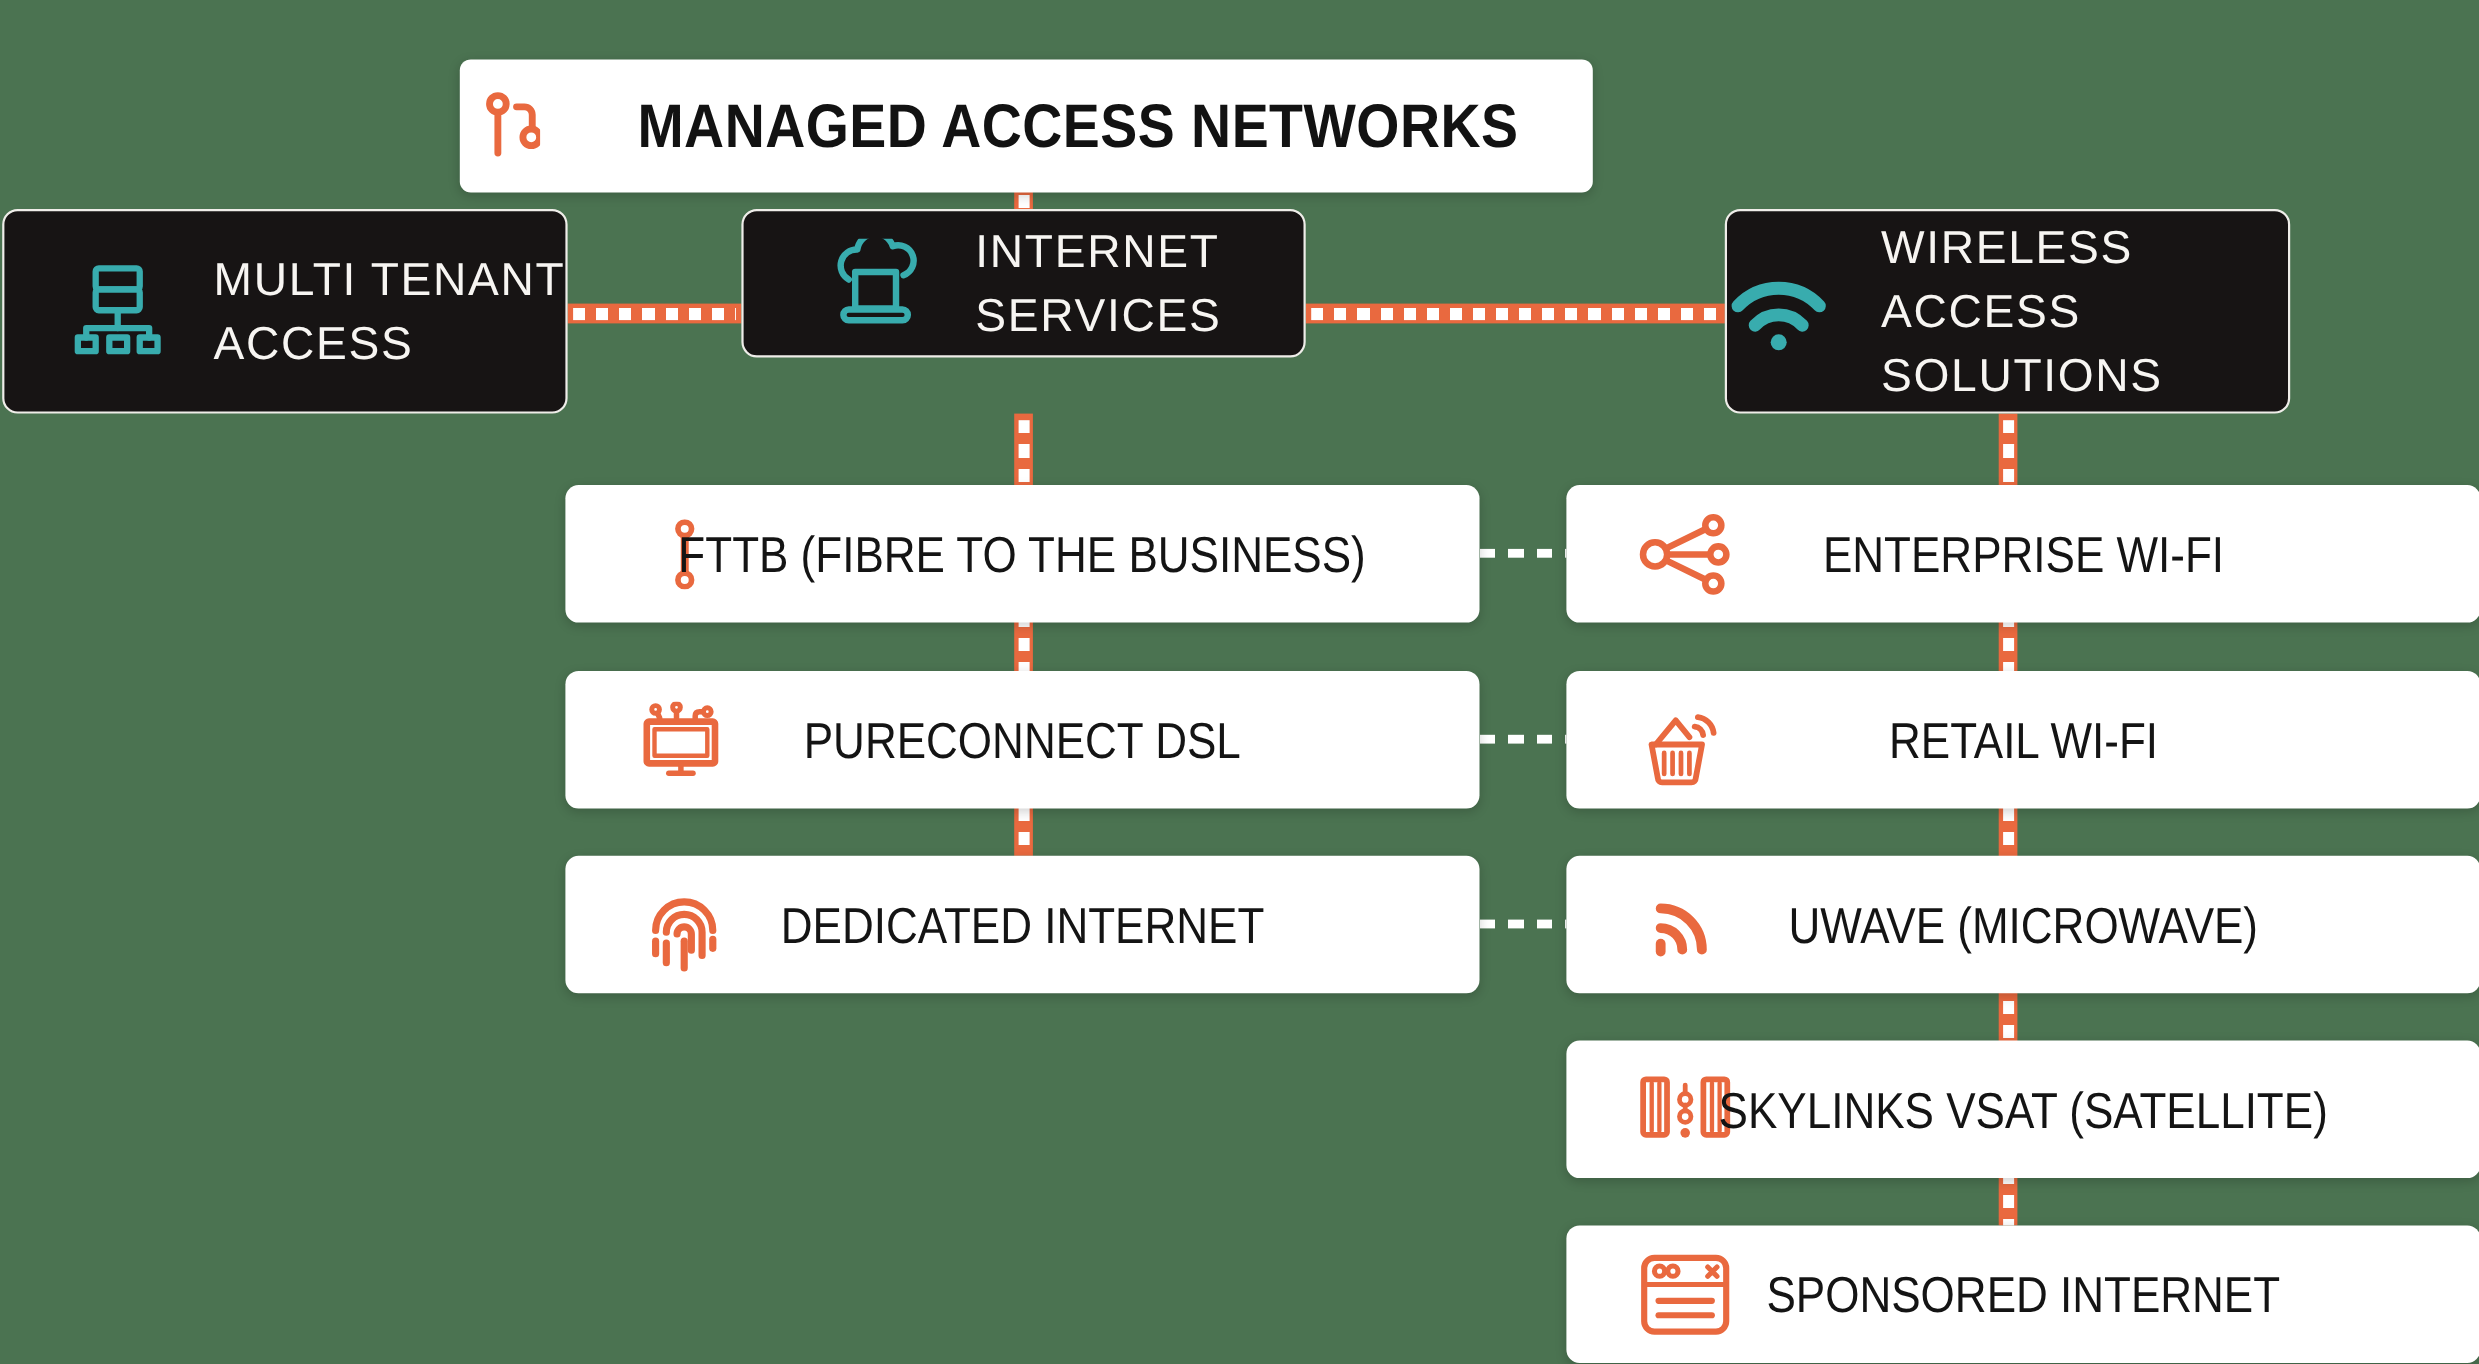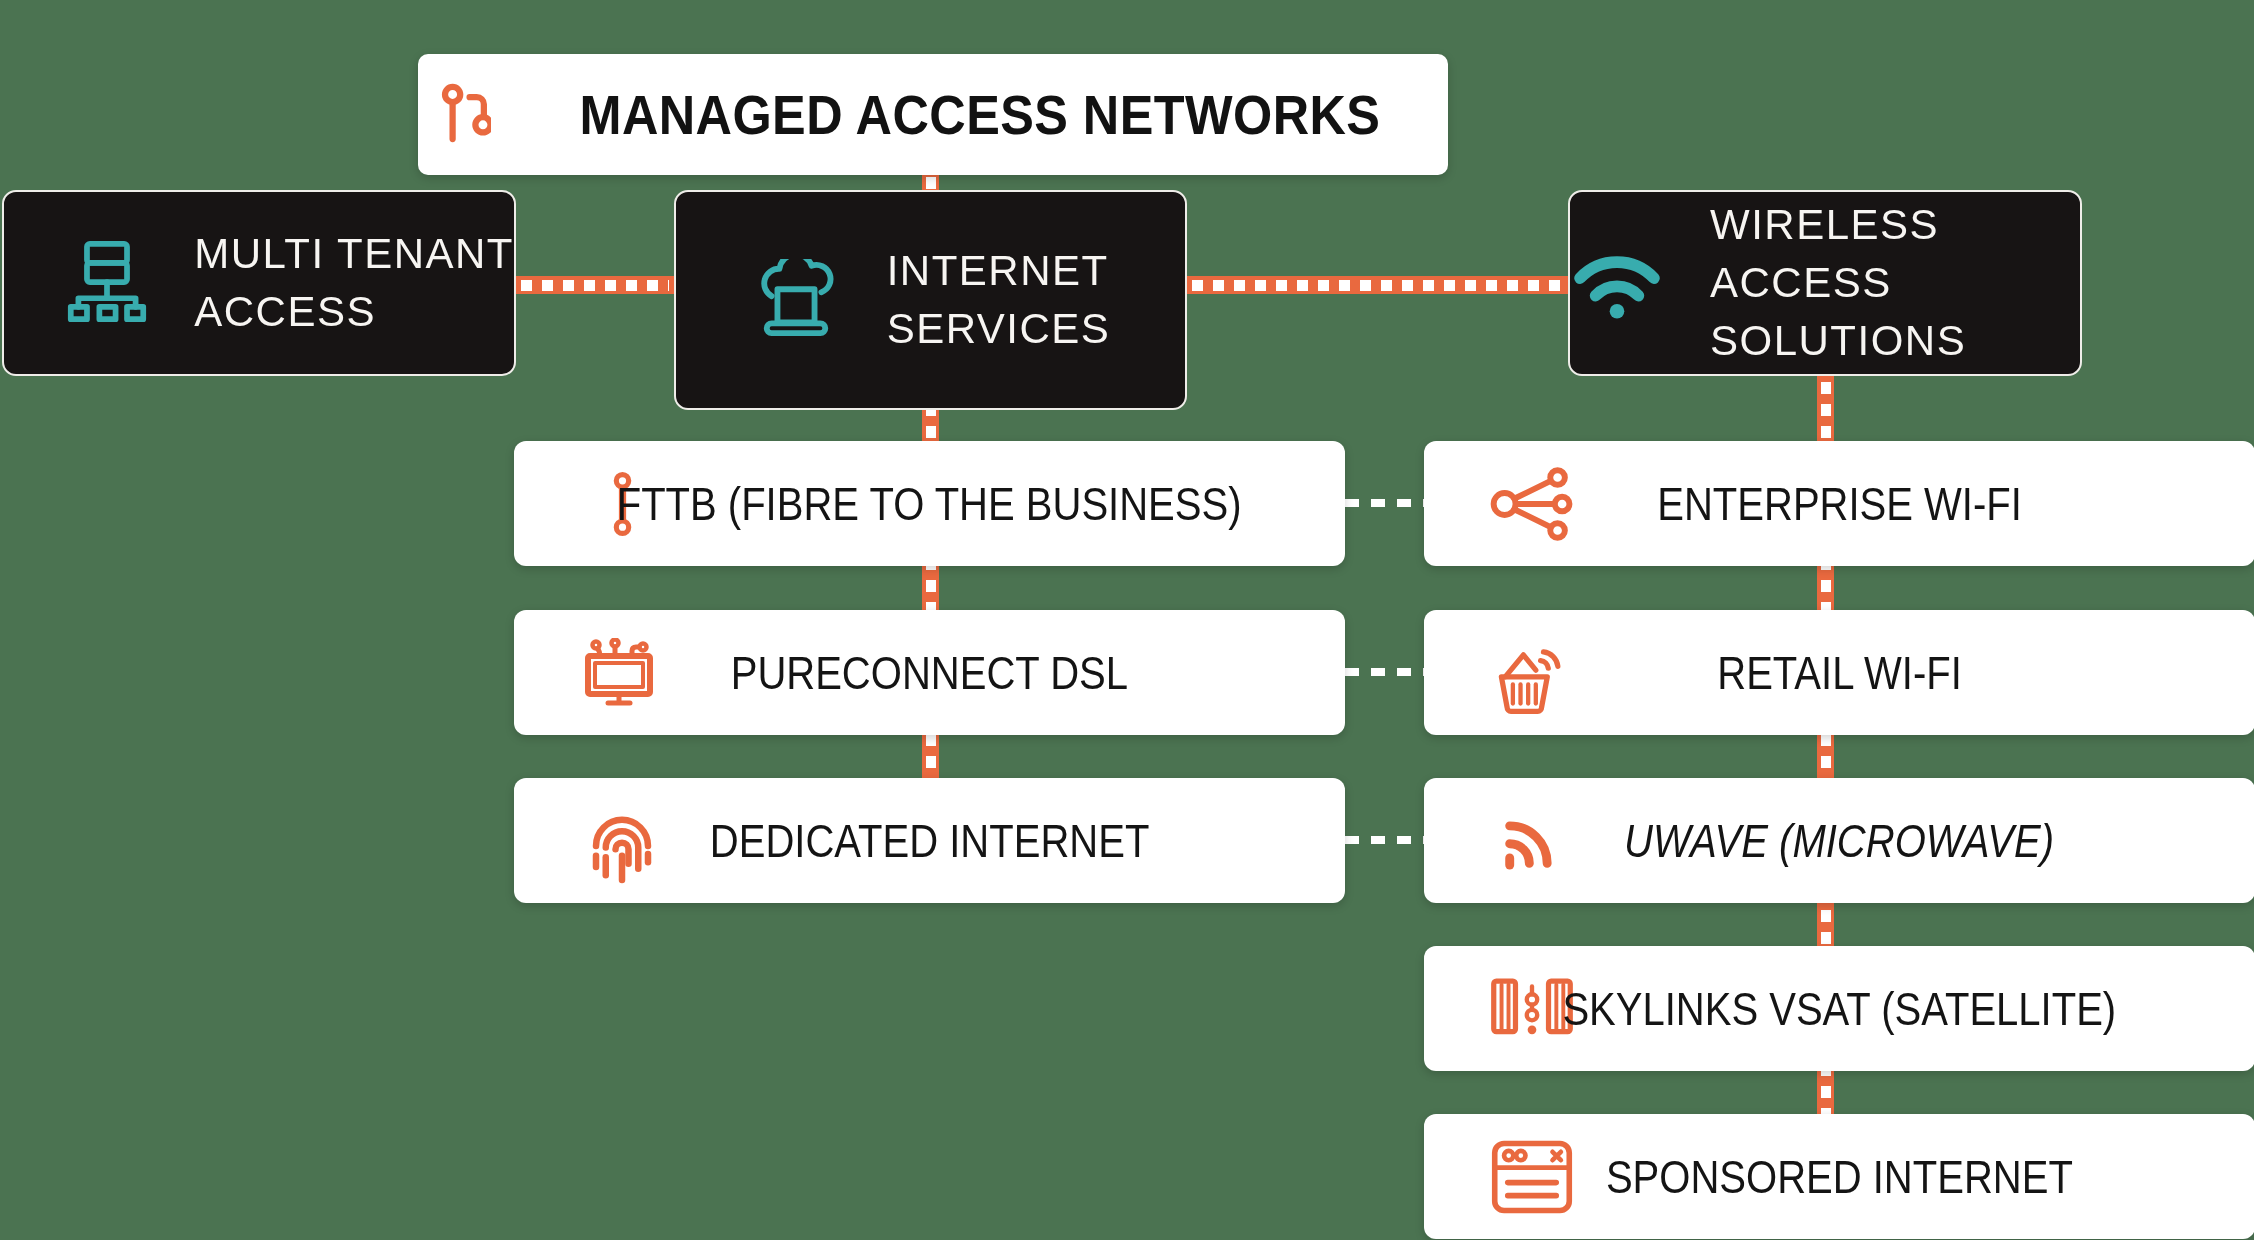--- a/index.html
+++ b/index.html
@@ -44,40 +44,40 @@
   .title-label{
     font-size:56px;font-weight:700;color:#121212;letter-spacing:0.5px;
     transform:scaleX(0.9);transform-origin:center;display:inline-block;white-space:nowrap;
   }
   .black-box{
     background:#171414;border:2px solid #EFEDE9;border-radius:14px;
     display:flex;align-items:center;justify-content:center;gap:46px;
     color:#38ACAE;
   }
   #bb-multi   {left:2px;top:190px;width:514px;height:186px;justify-content:flex-end;}
-  #bb-internet{left:674px;top:190px;width:513px;height:220px;}
+  #bb-internet{left:674px;top:190px;width:513px;height:135px;}
   #bb-wireless{left:1568px;top:190px;width:514px;height:186px;}
   .bb-label{
     font-size:42px;font-weight:400;color:#F7F5F2;letter-spacing:1.5px;
     line-height:1.38;white-space:pre-line;
   }
   .row-box{
     background:#fff;border-radius:12px;height:125px;
     box-shadow:0 3px 10px rgba(0,0,0,0.18);
     display:flex;align-items:center;justify-content:center;
     color:#E9693F;
   }
   .row-left {left:514px;width:831px;}
   .row-right{left:1424px;width:831px;}
   #row-fttb     {top:441px;}
   #row-dsl      {top:610px;}
   #row-dedicated{top:778px;}
   #row-ent      {top:441px;}
   #row-retail   {top:610px;}
-  #row-uwave    {top:778px;font-style:italic;}
+  #row-uwave    {top:778px;}
   #row-vsat     {top:946px;}
   #row-sponsored{top:1114px;}
   .row-icon{
     position:absolute;left:58px;top:0;width:100px;height:125px;
     display:flex;align-items:center;justify-content:center;
   }
   .row-label{
     font-size:46px;font-weight:400;color:#141414;letter-spacing:0;
     transform:scaleX(0.87);transform-origin:center;display:inline-block;white-space:nowrap;
   }

